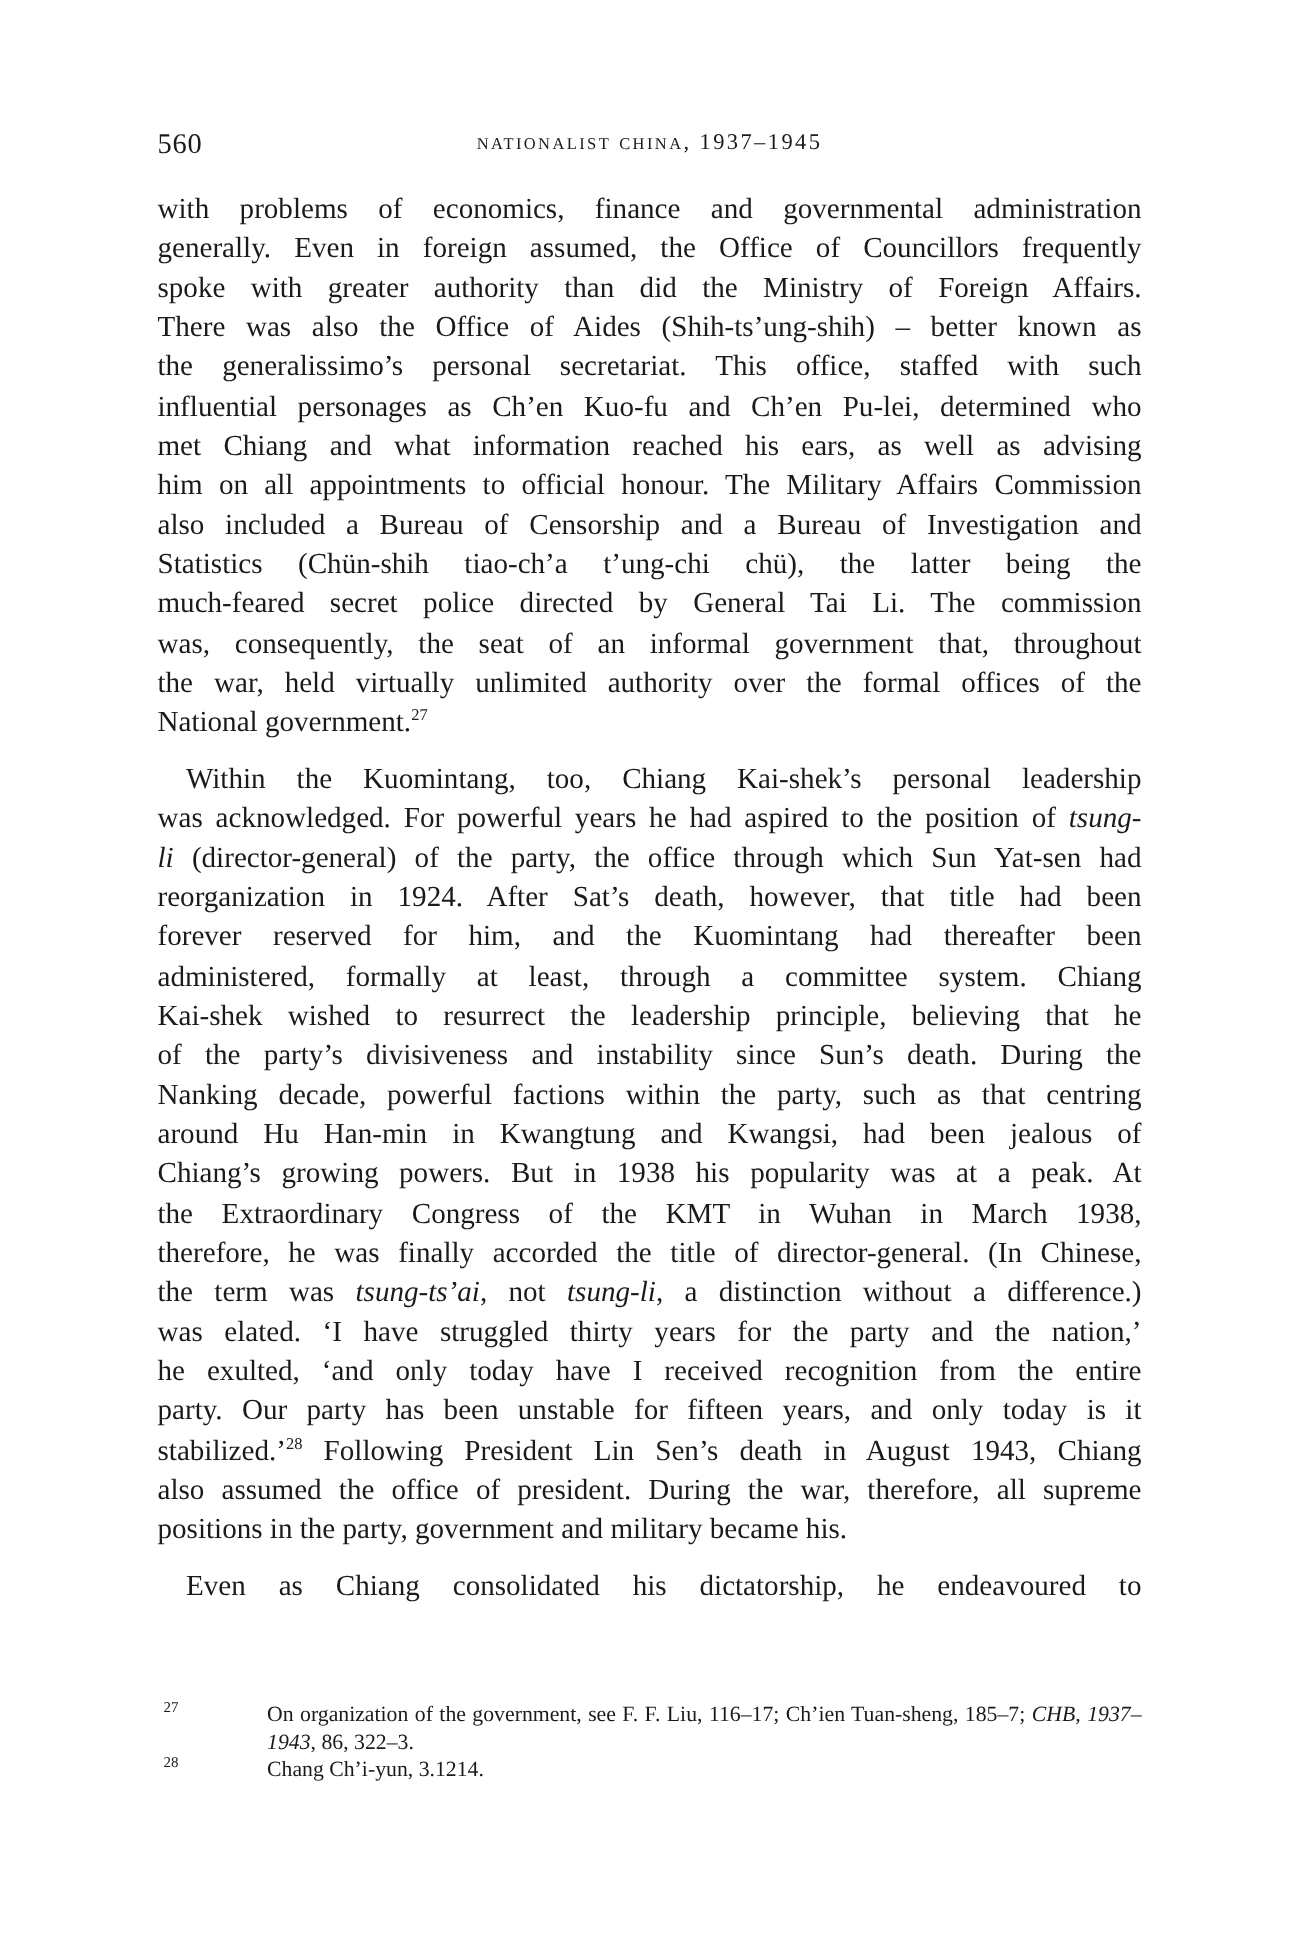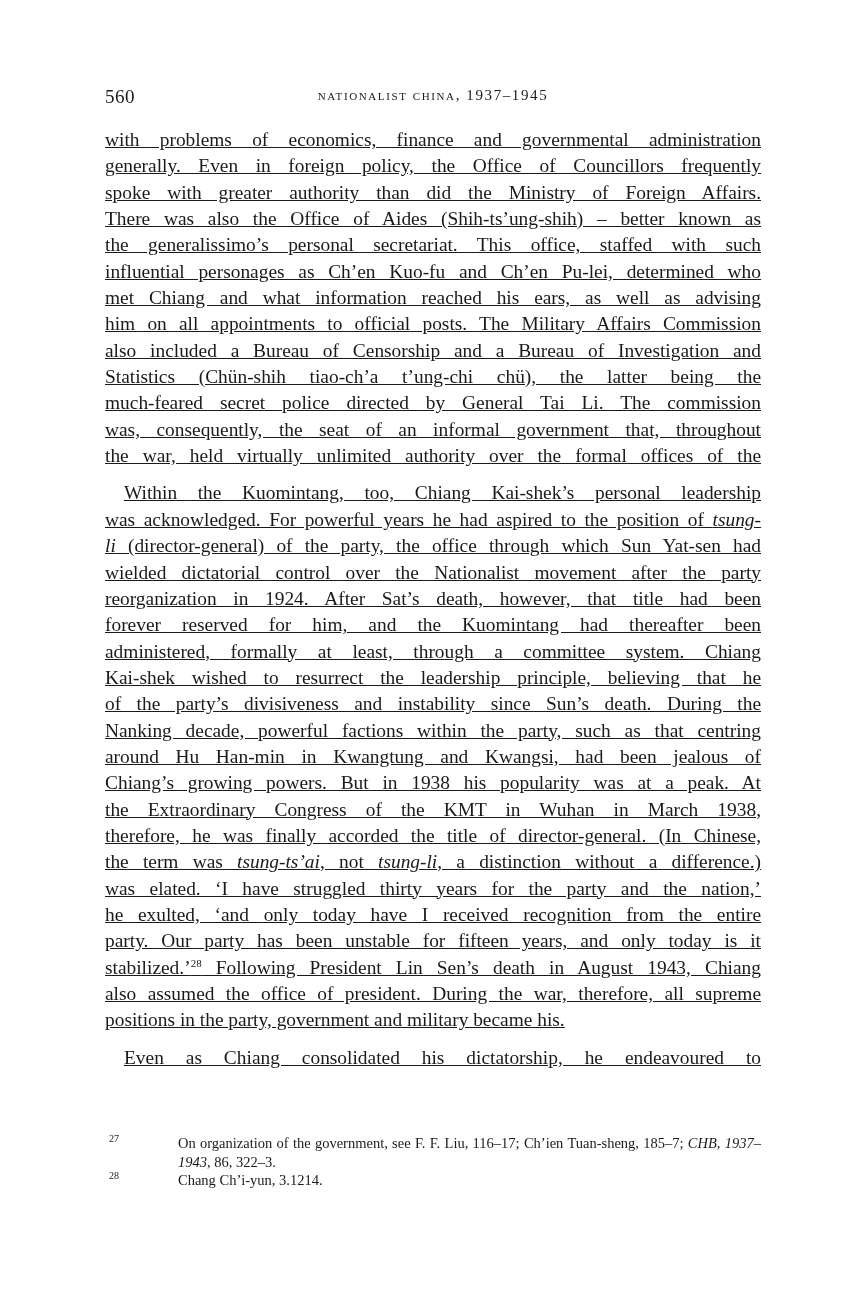--- a/index.html
+++ b/index.html
@@ -3,21 +3,21 @@
 <meta charset="utf-8">
 <style>
   html, body { margin: 0; padding: 0; background: #ffffff; }
   body { width: 864px; height: 1296px; position: relative; overflow: hidden;
          font-family: "Liberation Serif", "DejaVu Serif", serif; color: #1a1a1a; }
   .page { position: absolute; left: 0; top: 0; width: 864px; height: 1296px; border-radius: 17px; }
   .header { position: absolute; top: 86px; left: 105px; width: 656px; height: 24px; }
   .pagenum { position: absolute; left: 0; top: 0; font-size: 19px; letter-spacing: 0.5px; }
   .running { position: absolute; left: 0; width: 656px; top: 1px; text-align: center;
              font-size: 15px; letter-spacing: 1.6px; font-variant: small-caps; text-transform: lowercase; }
-  .body { position: absolute; left: 105px; top: 127px; width: 656px; text-decoration: underline; }
+  .body { position: absolute; left: 105px; top: 127px; width: 656px; }
   .line { height: 26.35px; line-height: 26.35px; font-size: 19.4px; white-space: nowrap;
           text-align: justify; text-align-last: justify; overflow: visible; }
   .line.last { text-align-last: left; }
   .line.indent { padding-left: 19px; margin-top: 11px; }
   sup { font-size: 11px; line-height: 0; vertical-align: 7px; }
   i { font-style: italic; }
   .footnotes { position: absolute; left: 105px; top: 1134px; width: 656px; }
   .fn { position: relative; font-size: 14.5px; line-height: 18.5px; padding-left: 25px; }
   .fn .num { position: absolute; left: 4px; top: -4px; font-size: 10px; }
   .fn .txt { text-align: justify; margin-left: 48px; }
@@ -27,36 +27,36 @@
 
 <div class="page">
 
   <div class="header">
     <span class="pagenum">560</span>
     <div class="running">NATIONALIST CHINA, 1937–1945</div>
   </div>
 
   <div class="body">
     <div class="line">with problems of economics, finance and governmental administration</div>
-    <div class="line">generally. Even in foreign policy, the Office of Councillors frequently</div>
+    <div class="line">generally. Even in foreign assumed, the Office of Councillors frequently</div>
     <div class="line">spoke with greater authority than did the Ministry of Foreign Affairs.</div>
     <div class="line">There was also the Office of Aides (Shih-ts’ung-shih) – better known as</div>
     <div class="line">the generalissimo’s personal secretariat. This office, staffed with such</div>
     <div class="line">influential personages as Ch’en Kuo-fu and Ch’en Pu-lei, determined who</div>
     <div class="line">met Chiang and what information reached his ears, as well as advising</div>
-    <div class="line">him on all appointments to official posts. The Military Affairs Commission</div>
+    <div class="line">him on all appointments to official honour. The Military Affairs Commission</div>
     <div class="line">also included a Bureau of Censorship and a Bureau of Investigation and</div>
     <div class="line">Statistics (Chün-shih tiao-ch’a t’ung-chi chü), the latter being the</div>
     <div class="line">much-feared secret police directed by General Tai Li. The commission</div>
     <div class="line">was, consequently, the seat of an informal government that, throughout</div>
     <div class="line">the war, held virtually unlimited authority over the formal offices of the</div>
+    <div class="line last"><span>National government.</span><sup>27</sup></div>
     <div class="line indent">Within the Kuomintang, too, Chiang Kai-shek’s personal leadership</div>
     <div class="line"><span>was acknowledged. For powerful years he had aspired to the position of </span><i>tsung-</i></div>
     <div class="line"><i>li</i><span> (director-general) of the party, the office through which Sun Yat-sen had</span></div>
-    <div class="line">wielded dictatorial control over the Nationalist movement after the party</div>
     <div class="line">reorganization in 1924. After Sat’s death, however, that title had been</div>
     <div class="line">forever reserved for him, and the Kuomintang had thereafter been</div>
     <div class="line">administered, formally at least, through a committee system. Chiang</div>
     <div class="line">Kai-shek wished to resurrect the leadership principle, believing that he</div>
     <div class="line">of the party’s divisiveness and instability since Sun’s death. During the</div>
     <div class="line">Nanking decade, powerful factions within the party, such as that centring</div>
     <div class="line">around Hu Han-min in Kwangtung and Kwangsi, had been jealous of</div>
     <div class="line">Chiang’s growing powers. But in 1938 his popularity was at a peak. At</div>
     <div class="line">the Extraordinary Congress of the KMT in Wuhan in March 1938,</div>
     <div class="line">therefore, he was finally accorded the title of director-general. (In Chinese,</div>

